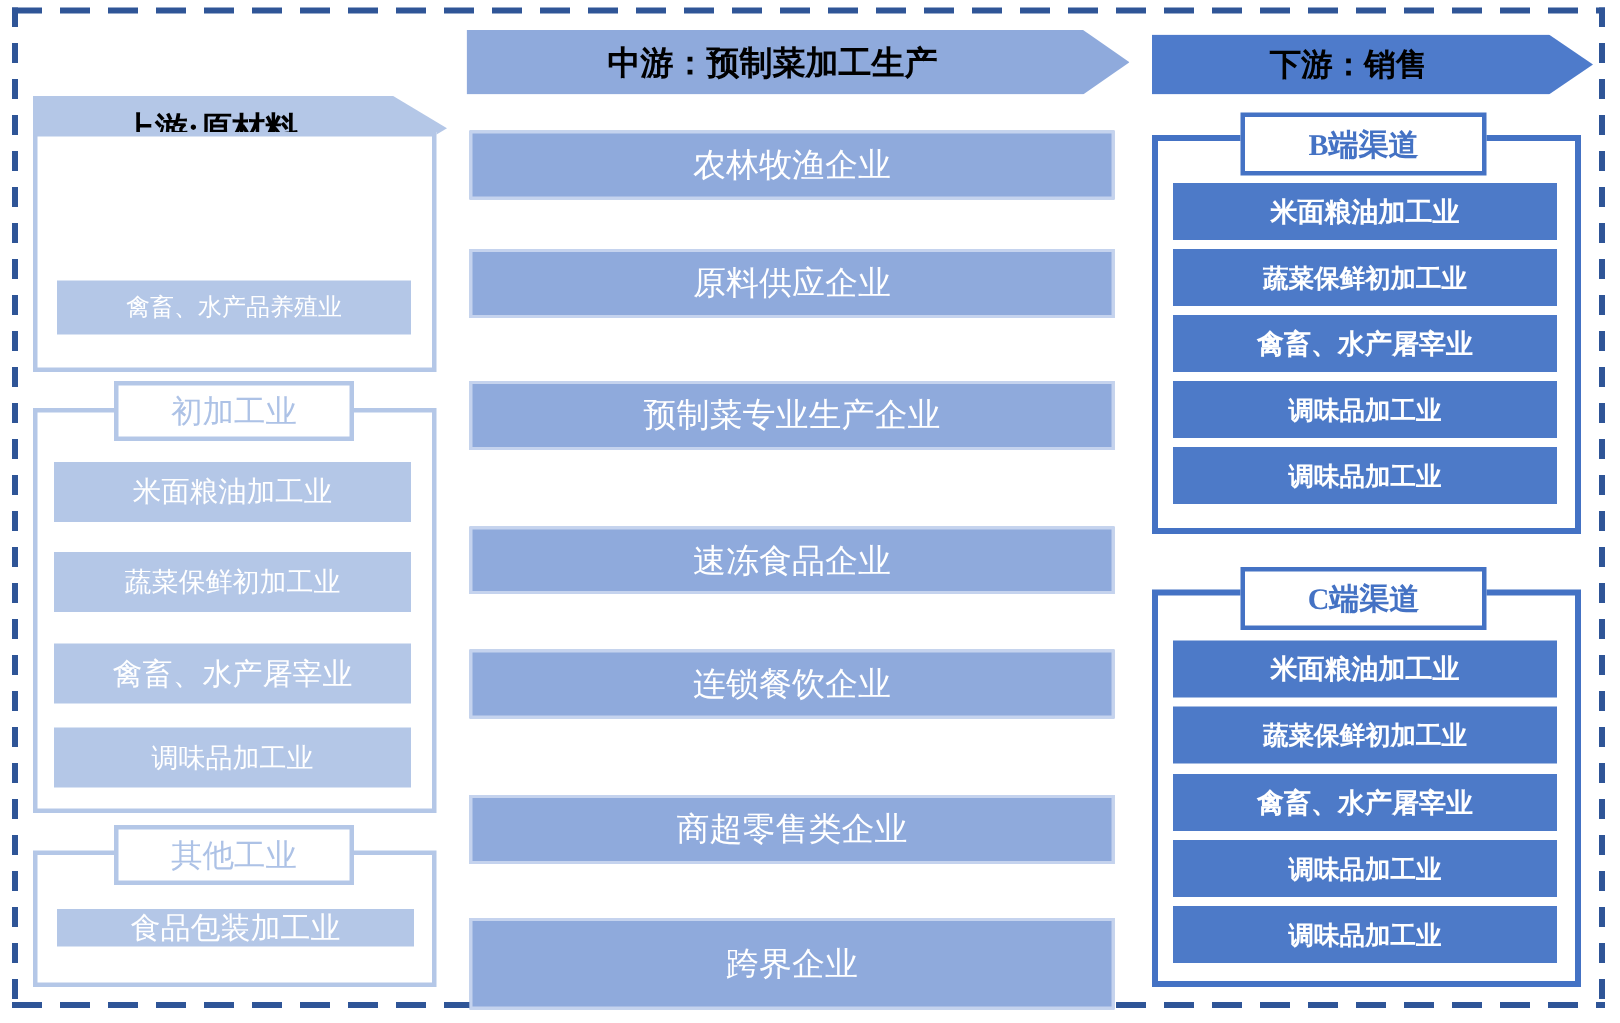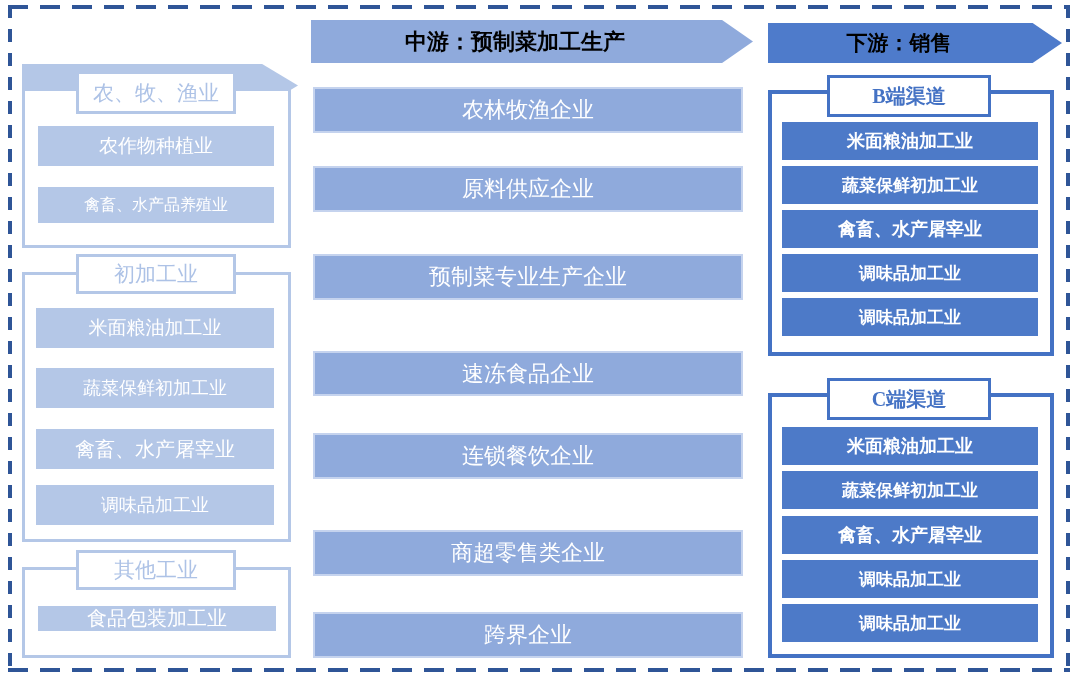--- a/index.html
+++ b/index.html
@@ -36,26 +36,20 @@
   <div class="abs dash-h" style="left:8px;top:5px;width:1062px;"></div>
   <div class="abs dash-h" style="left:8px;top:668px;width:1062px;"></div>
   <div class="abs dash-v" style="left:8px;top:5px;height:667px;"></div>
   <div class="abs dash-v" style="left:1066px;top:5px;height:667px;"></div>
 
   <div class="abs flexc arrow arrow-up" style="left:22px;top:20px;width:276px;height:43px;">
     <span>上游:原材料</span>
   </div>
 
   <div class="abs g-light" style="left:22px;top:88px;width:269px;height:160px;"></div>
-  <div class="abs flexc g-light-label" style="left:76px;top:71px;width:160px;height:43px;">
-    <span>农、牧、渔业</span>
-  </div>
-  <div class="abs flexc it-light" style="left:38px;top:126px;width:236px;height:40px;">
-    <span>农作物种植业</span>
-  </div>
   <div class="abs flexc it-light" style="left:38px;top:187px;width:236px;height:36px;font-size:16px;">
     <span>禽畜、水产品养殖业</span>
   </div>
 
   <div class="abs g-light" style="left:22px;top:272px;width:269px;height:270px;"></div>
   <div class="abs flexc g-light-label" style="left:76px;top:254px;width:160px;height:40px;">
     <span>初加工业</span>
   </div>
   <div class="abs flexc it-light" style="left:36px;top:308px;width:238px;height:40px;">
     <span>米面粮油加工业</span>
@@ -93,21 +87,21 @@
   </div>
   <div class="abs flexc it-mid" style="left:313px;top:351px;width:430px;height:45px;justify-content:center;">
     <span>速冻食品企业</span>
   </div>
   <div class="abs flexc it-mid" style="left:313px;top:433px;width:430px;height:46px;justify-content:center;">
     <span>连锁餐饮企业</span>
   </div>
   <div class="abs flexc it-mid" style="left:313px;top:530px;width:430px;height:46px;">
     <span>商超零售类企业</span>
   </div>
-  <div class="abs flexc it-mid" style="left:313px;top:612px;width:430px;height:46px;">
+  <div class="abs flexc it-mid" style="left:313px;top:612px;width:430px;height:61px;">
     <span>跨界企业</span>
   </div>
 
   <div class="abs flexc arrow arrow-down" style="left:768px;top:23px;width:294px;height:40px;">
     <span>下游：销售</span>
   </div>
 
   <div class="abs g-dark" style="left:768px;top:90px;width:286px;height:266px;"></div>
   <div class="abs flexc g-dark-label" style="left:827px;top:75px;width:164px;height:42px;">
     <span>B端渠道</span>

